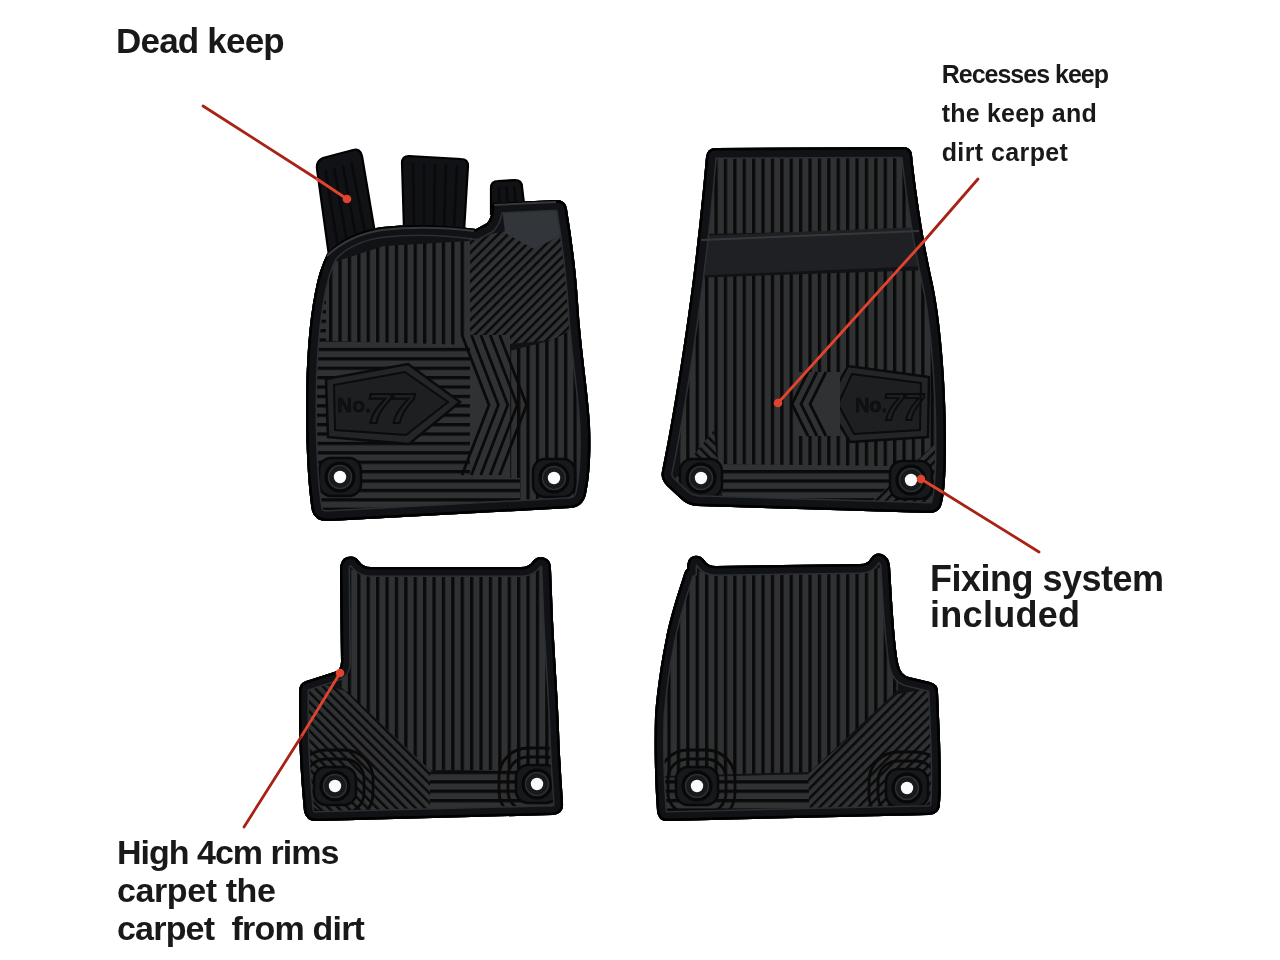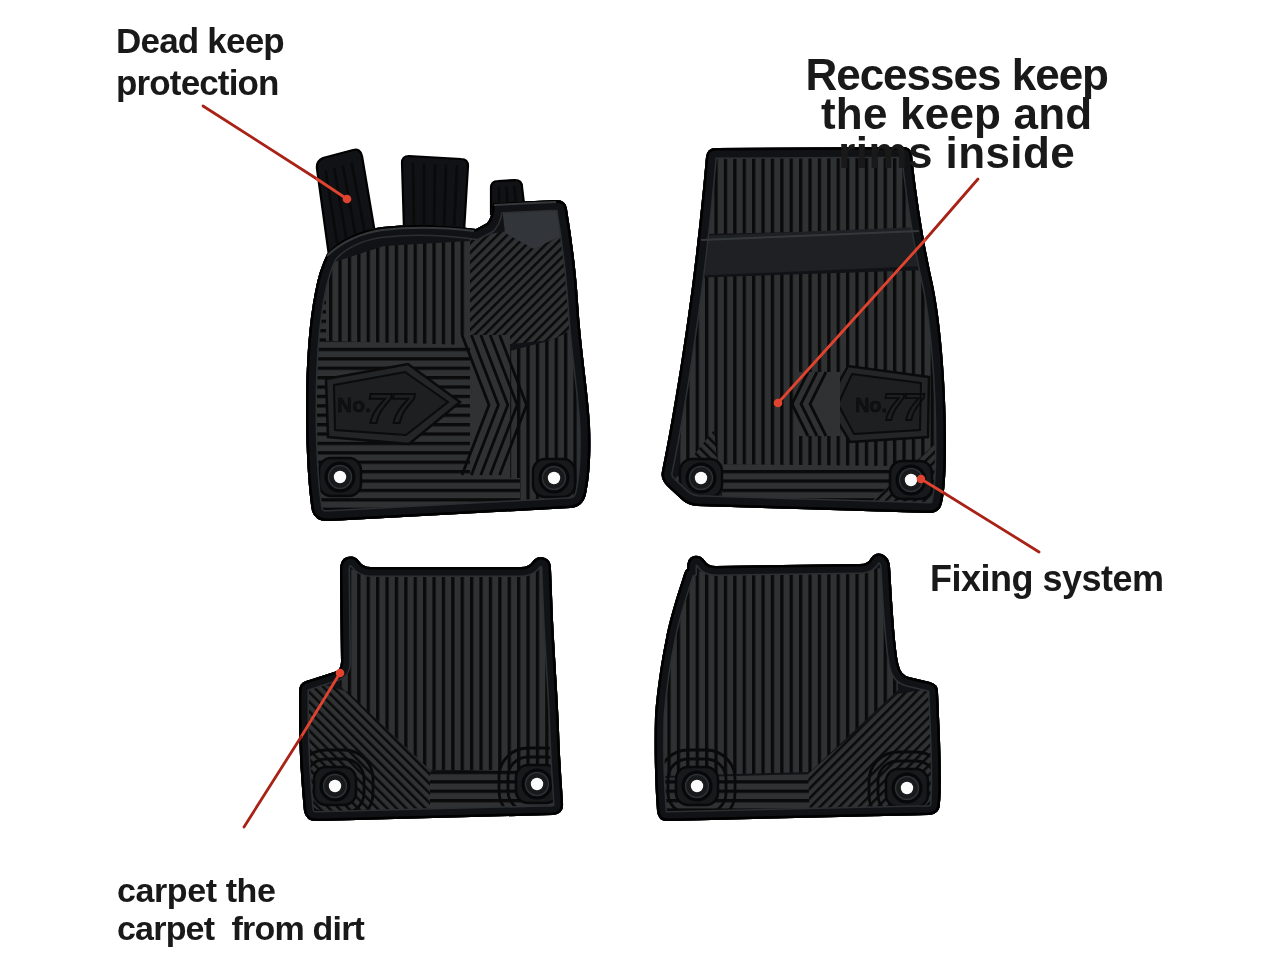--- a/index.html
+++ b/index.html
@@ -190,16 +190,16 @@
       <line x1="925" y1="240" x2="778" y2="403" stroke="#e0432e" stroke-width="2.8"></line>
       <circle cx="778" cy="403" r="4.3" fill="#e0432e"></circle>
       <line x1="921" y1="479" x2="944" y2="493" stroke="#e0432e" stroke-width="2.8"></line>
       <line x1="944" y1="493" x2="1039" y2="552" stroke="#a82216" stroke-width="2.8"></line>
       <circle cx="921" cy="479" r="4.3" fill="#e0432e"></circle>
       <line x1="340" y1="673" x2="301" y2="737" stroke="#e0432e" stroke-width="2.8"></line>
       <line x1="301" y1="737" x2="244" y2="827" stroke="#a82216" stroke-width="2.8"></line>
       <circle cx="340" cy="673" r="4.3" fill="#e0432e"></circle>
     </g>
 </svg>
-<div class="t" id="t1" style="left:116px;top:20px;font-size:35px;line-height:42px"><span style="letter-spacing:-0.8px">Dead keep</span><br><span style="letter-spacing:-0.85px">protection</span></div>
-<div class="t" id="t2" style="right:172px;top:55px;font-size:44px;line-height:39px;text-align:center"><span style="letter-spacing:-1.0px">Recesses keep</span><br><span style="letter-spacing:0.2px">the keep and</span><br><span style="letter-spacing:0.4px">rims inside</span></div>
-<div class="t" id="t3" style="left:930px;top:561px;font-size:36px;line-height:36px"><span style="letter-spacing:-0.5px">Fixing system</span><br></div>
-<div class="t" id="t4" style="left:117px;top:833px;font-size:34px;line-height:38px"><br><span style="letter-spacing:-0.4px">carpet the</span><br><span style="letter-spacing:-0.8px">carpet&nbsp; from dirt</span></div>
+<div class="t" id="t1" style="left:116px;top:20px;font-size:35px;line-height:42px"><span style="letter-spacing:-0.8px">Dead keep</span><br></div>
+<div class="t" id="t2" style="right:172px;top:55px;font-size:25px;line-height:39px;text-align:left"><span style="letter-spacing:-1.0px">Recesses keep</span><br><span style="letter-spacing:0.2px">the keep and</span><br><span style="letter-spacing:0.4px">dirt carpet</span></div>
+<div class="t" id="t3" style="left:930px;top:561px;font-size:36px;line-height:36px"><span style="letter-spacing:-0.5px">Fixing system</span><br><span style="letter-spacing:0.3px">included</span></div>
+<div class="t" id="t4" style="left:117px;top:833px;font-size:34px;line-height:38px"><span style="letter-spacing:-1.0px">High 4cm rims</span><br><span style="letter-spacing:-0.4px">carpet the</span><br><span style="letter-spacing:-0.8px">carpet&nbsp; from dirt</span></div>
 
 </body></html>

